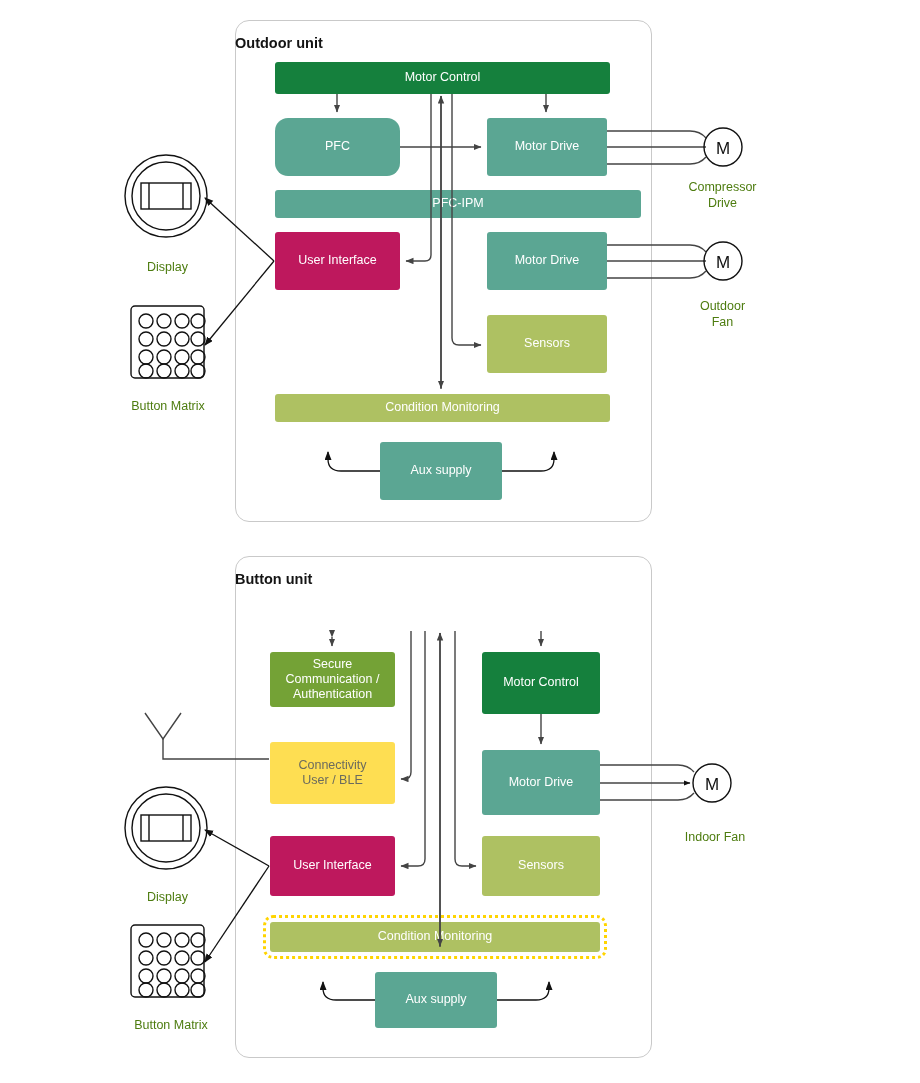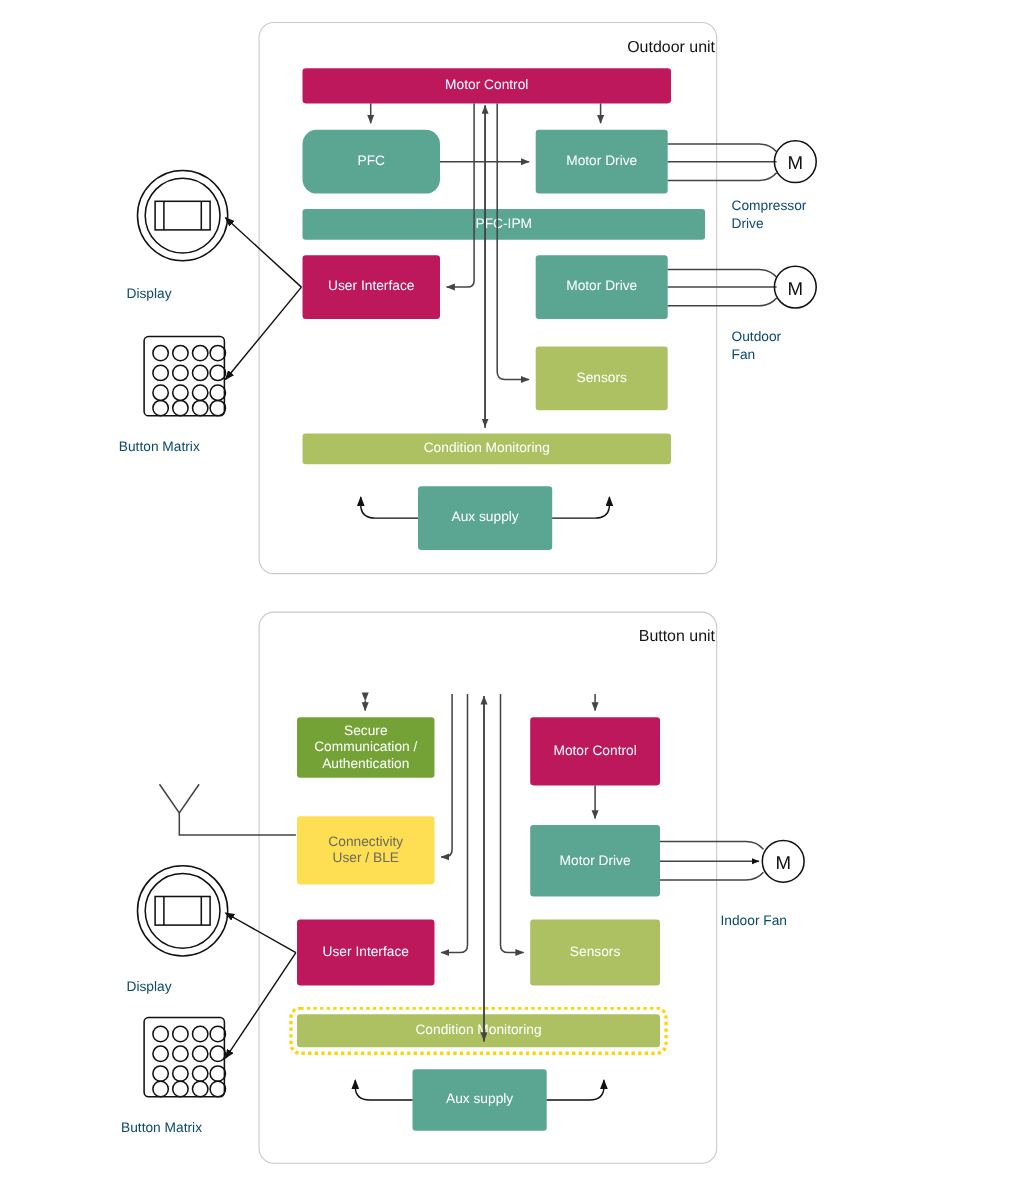--- a/index.html
+++ b/index.html
@@ -3,37 +3,37 @@
 <meta charset="utf-8">
 <style>
   html,body{margin:0;padding:0;background:#ffffff;}
   body{width:920px;height:1083px;position:relative;
        font-family:"Liberation Sans","DejaVu Sans",sans-serif;
        -webkit-font-smoothing:antialiased;}
   .stage{position:absolute;left:0;top:0;width:920px;height:1083px;overflow:hidden;}
 
   
   .panel{position:absolute;border:1px solid #c9c9c9;border-radius:14px;background:#fff;}
-  .panel-title{position:absolute;font-size:14.5px;font-weight:normal;color:#141414;
-               text-align:right;white-space:nowrap;}
+  .panel-title{position:absolute;font-size:14.5px;font-weight:bold;color:#141414;
+               text-align:left;white-space:nowrap;}
 
   
   .blk{position:absolute;border-radius:3px;display:flex;align-items:center;
        justify-content:center;box-sizing:border-box;color:#ffffff;
        font-size:12.5px;line-height:1.22;text-align:center;padding:2px 4px;}
-  .blk.red{background:#be185d;}
+  .blk.red{background:#15803d;}
   .blk.teal{background:#5ba693;}
   .blk.teal-lt{background:#be185d;}
   .blk.olive{background:#aec162;}
   .blk.green{background:#74a236;}
   .blk.yellow{background:#fede52;color:#6b6b5e;}
   .blk.dotted{outline:3px dotted #ffd400;outline-offset:4px;}
 
   
-  .ext-label{position:absolute;font-size:12.5px;color:#0c4a6e;
+  .ext-label{position:absolute;font-size:12.5px;color:#4d7c0f;text-align:center;
              line-height:1.25;white-space:pre-line;}
 
   
   svg.wires{position:absolute;left:0;top:0;width:920px;height:1083px;
             pointer-events:none;overflow:visible;}
   .ln{stroke:#444;stroke-width:1.4;fill:none;}
   .ln-blk{stroke:#111;stroke-width:1.3;fill:none;}
   .ic{stroke:#111;stroke-width:1.4;fill:none;}
   .motor-t{font-size:17px;fill:#111;font-family:"Liberation Sans",sans-serif;
            text-anchor:middle;}

